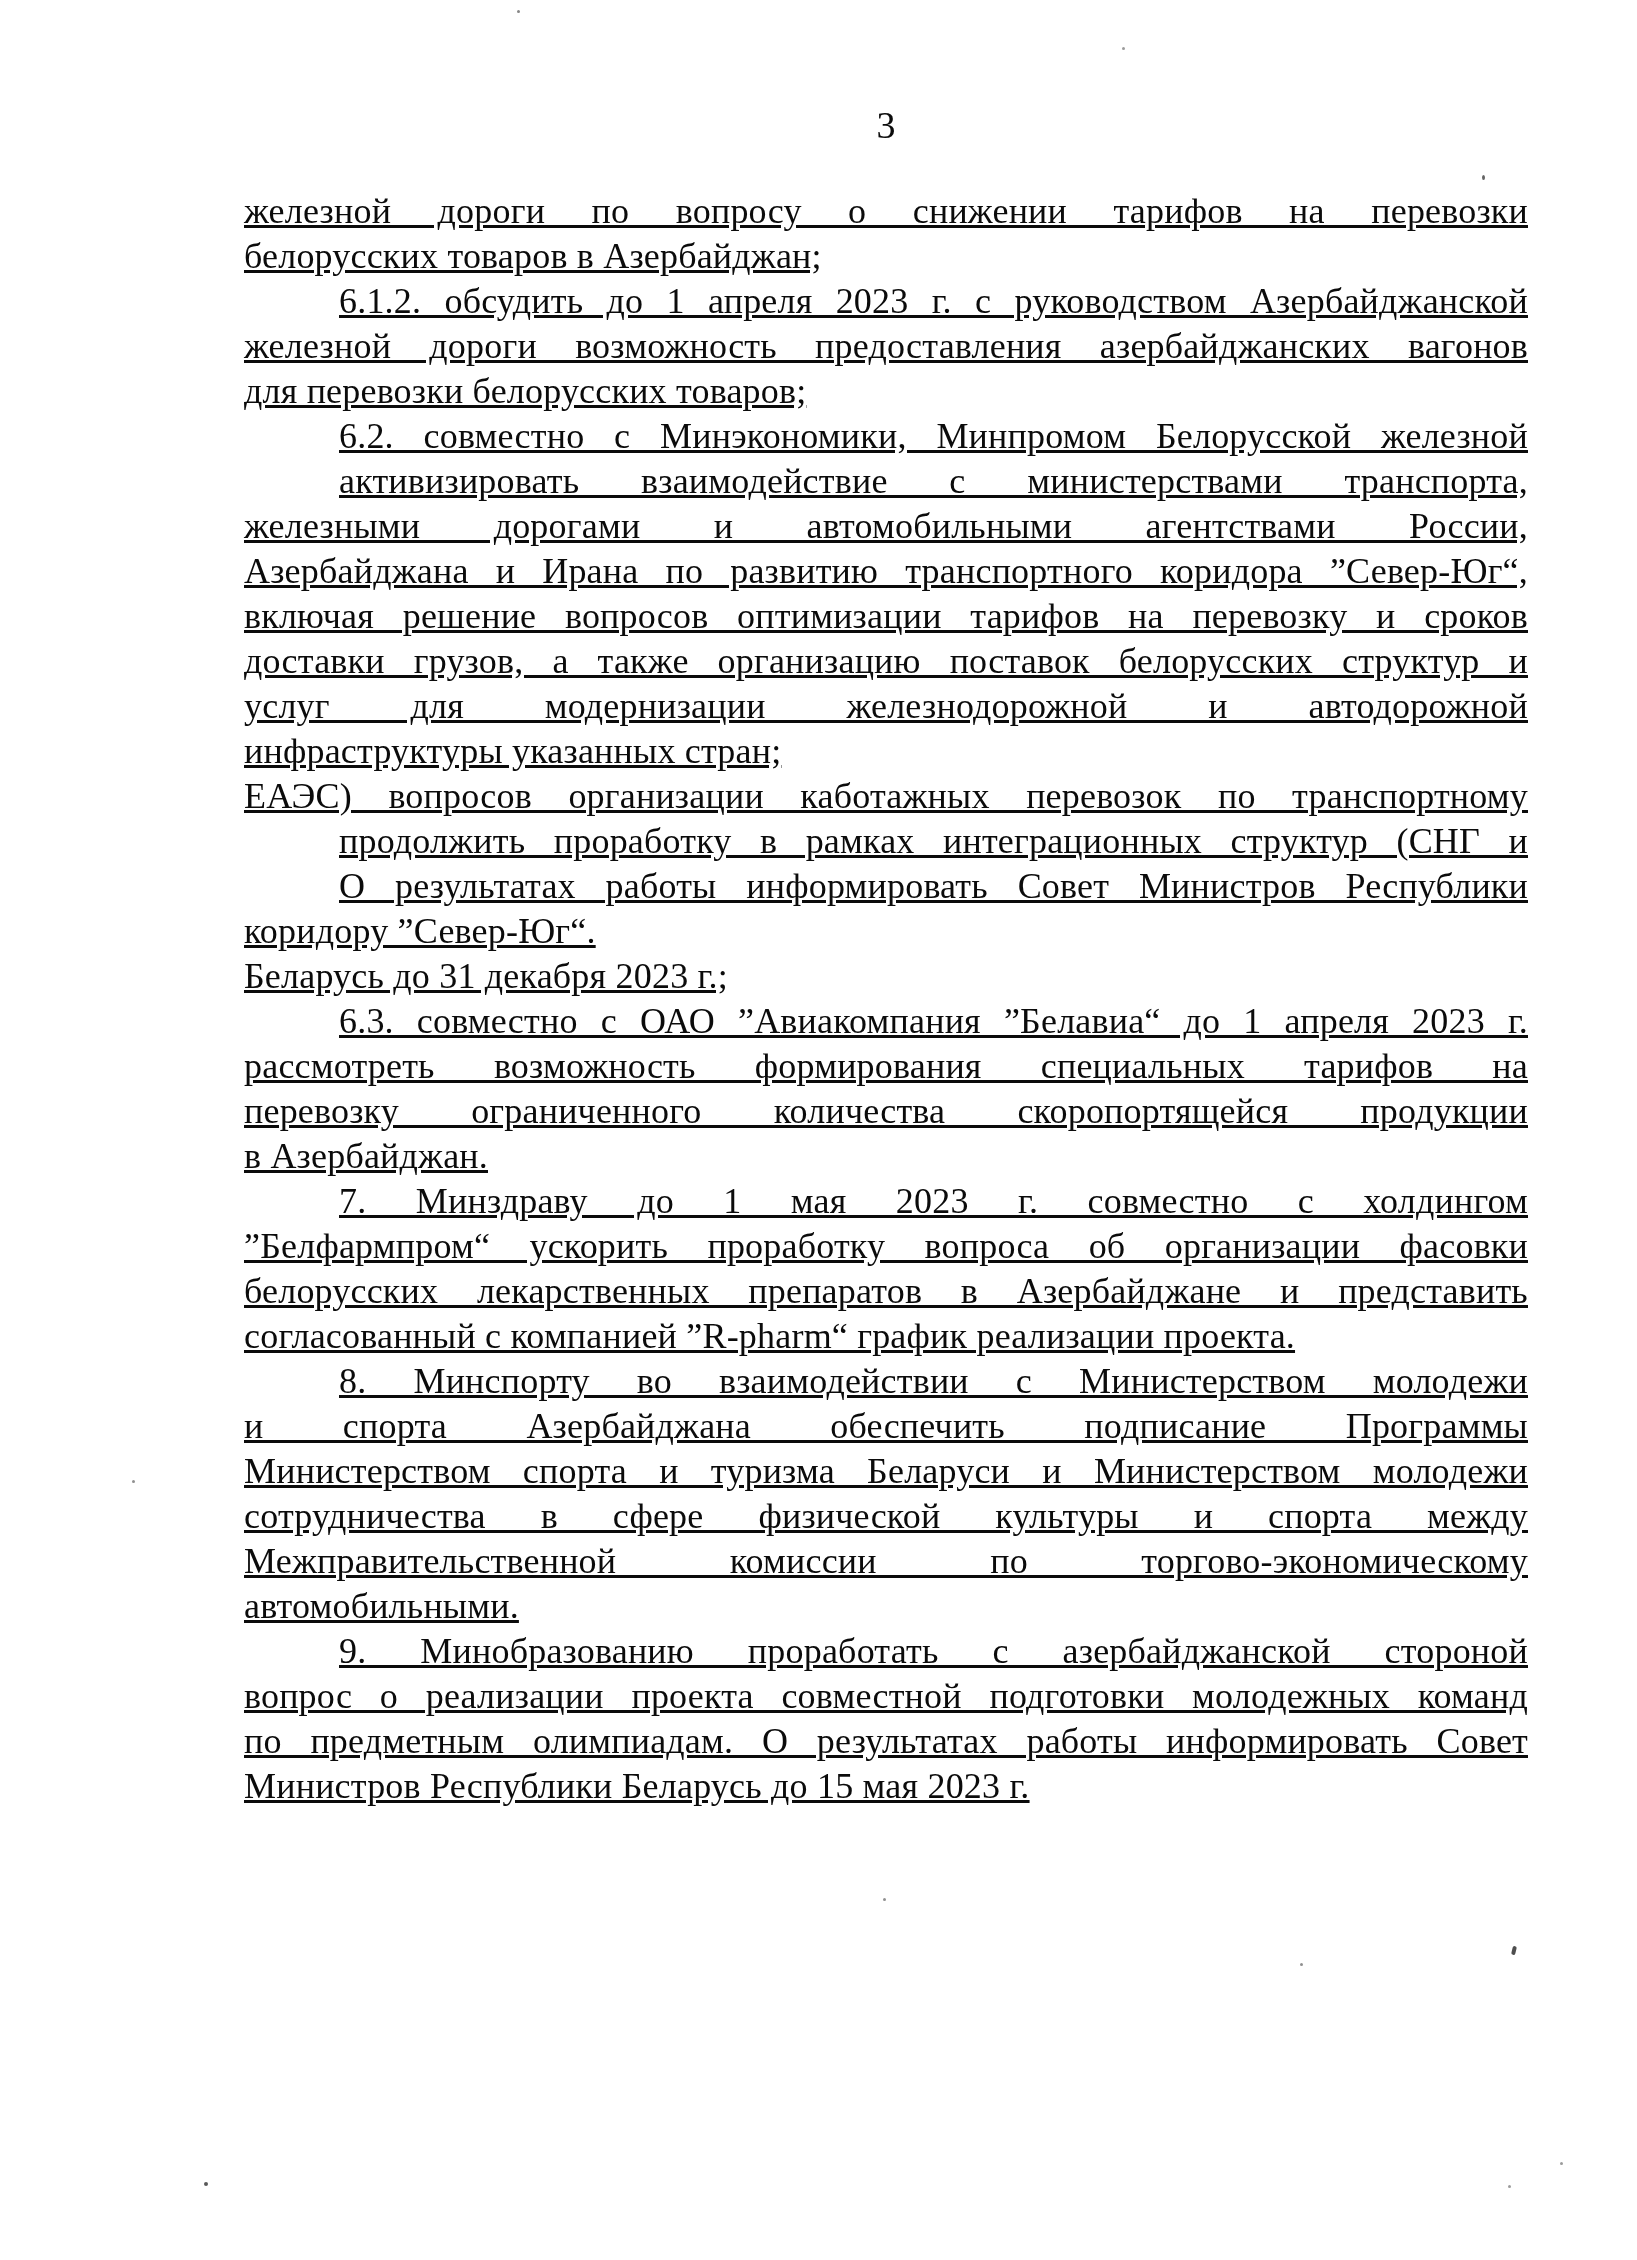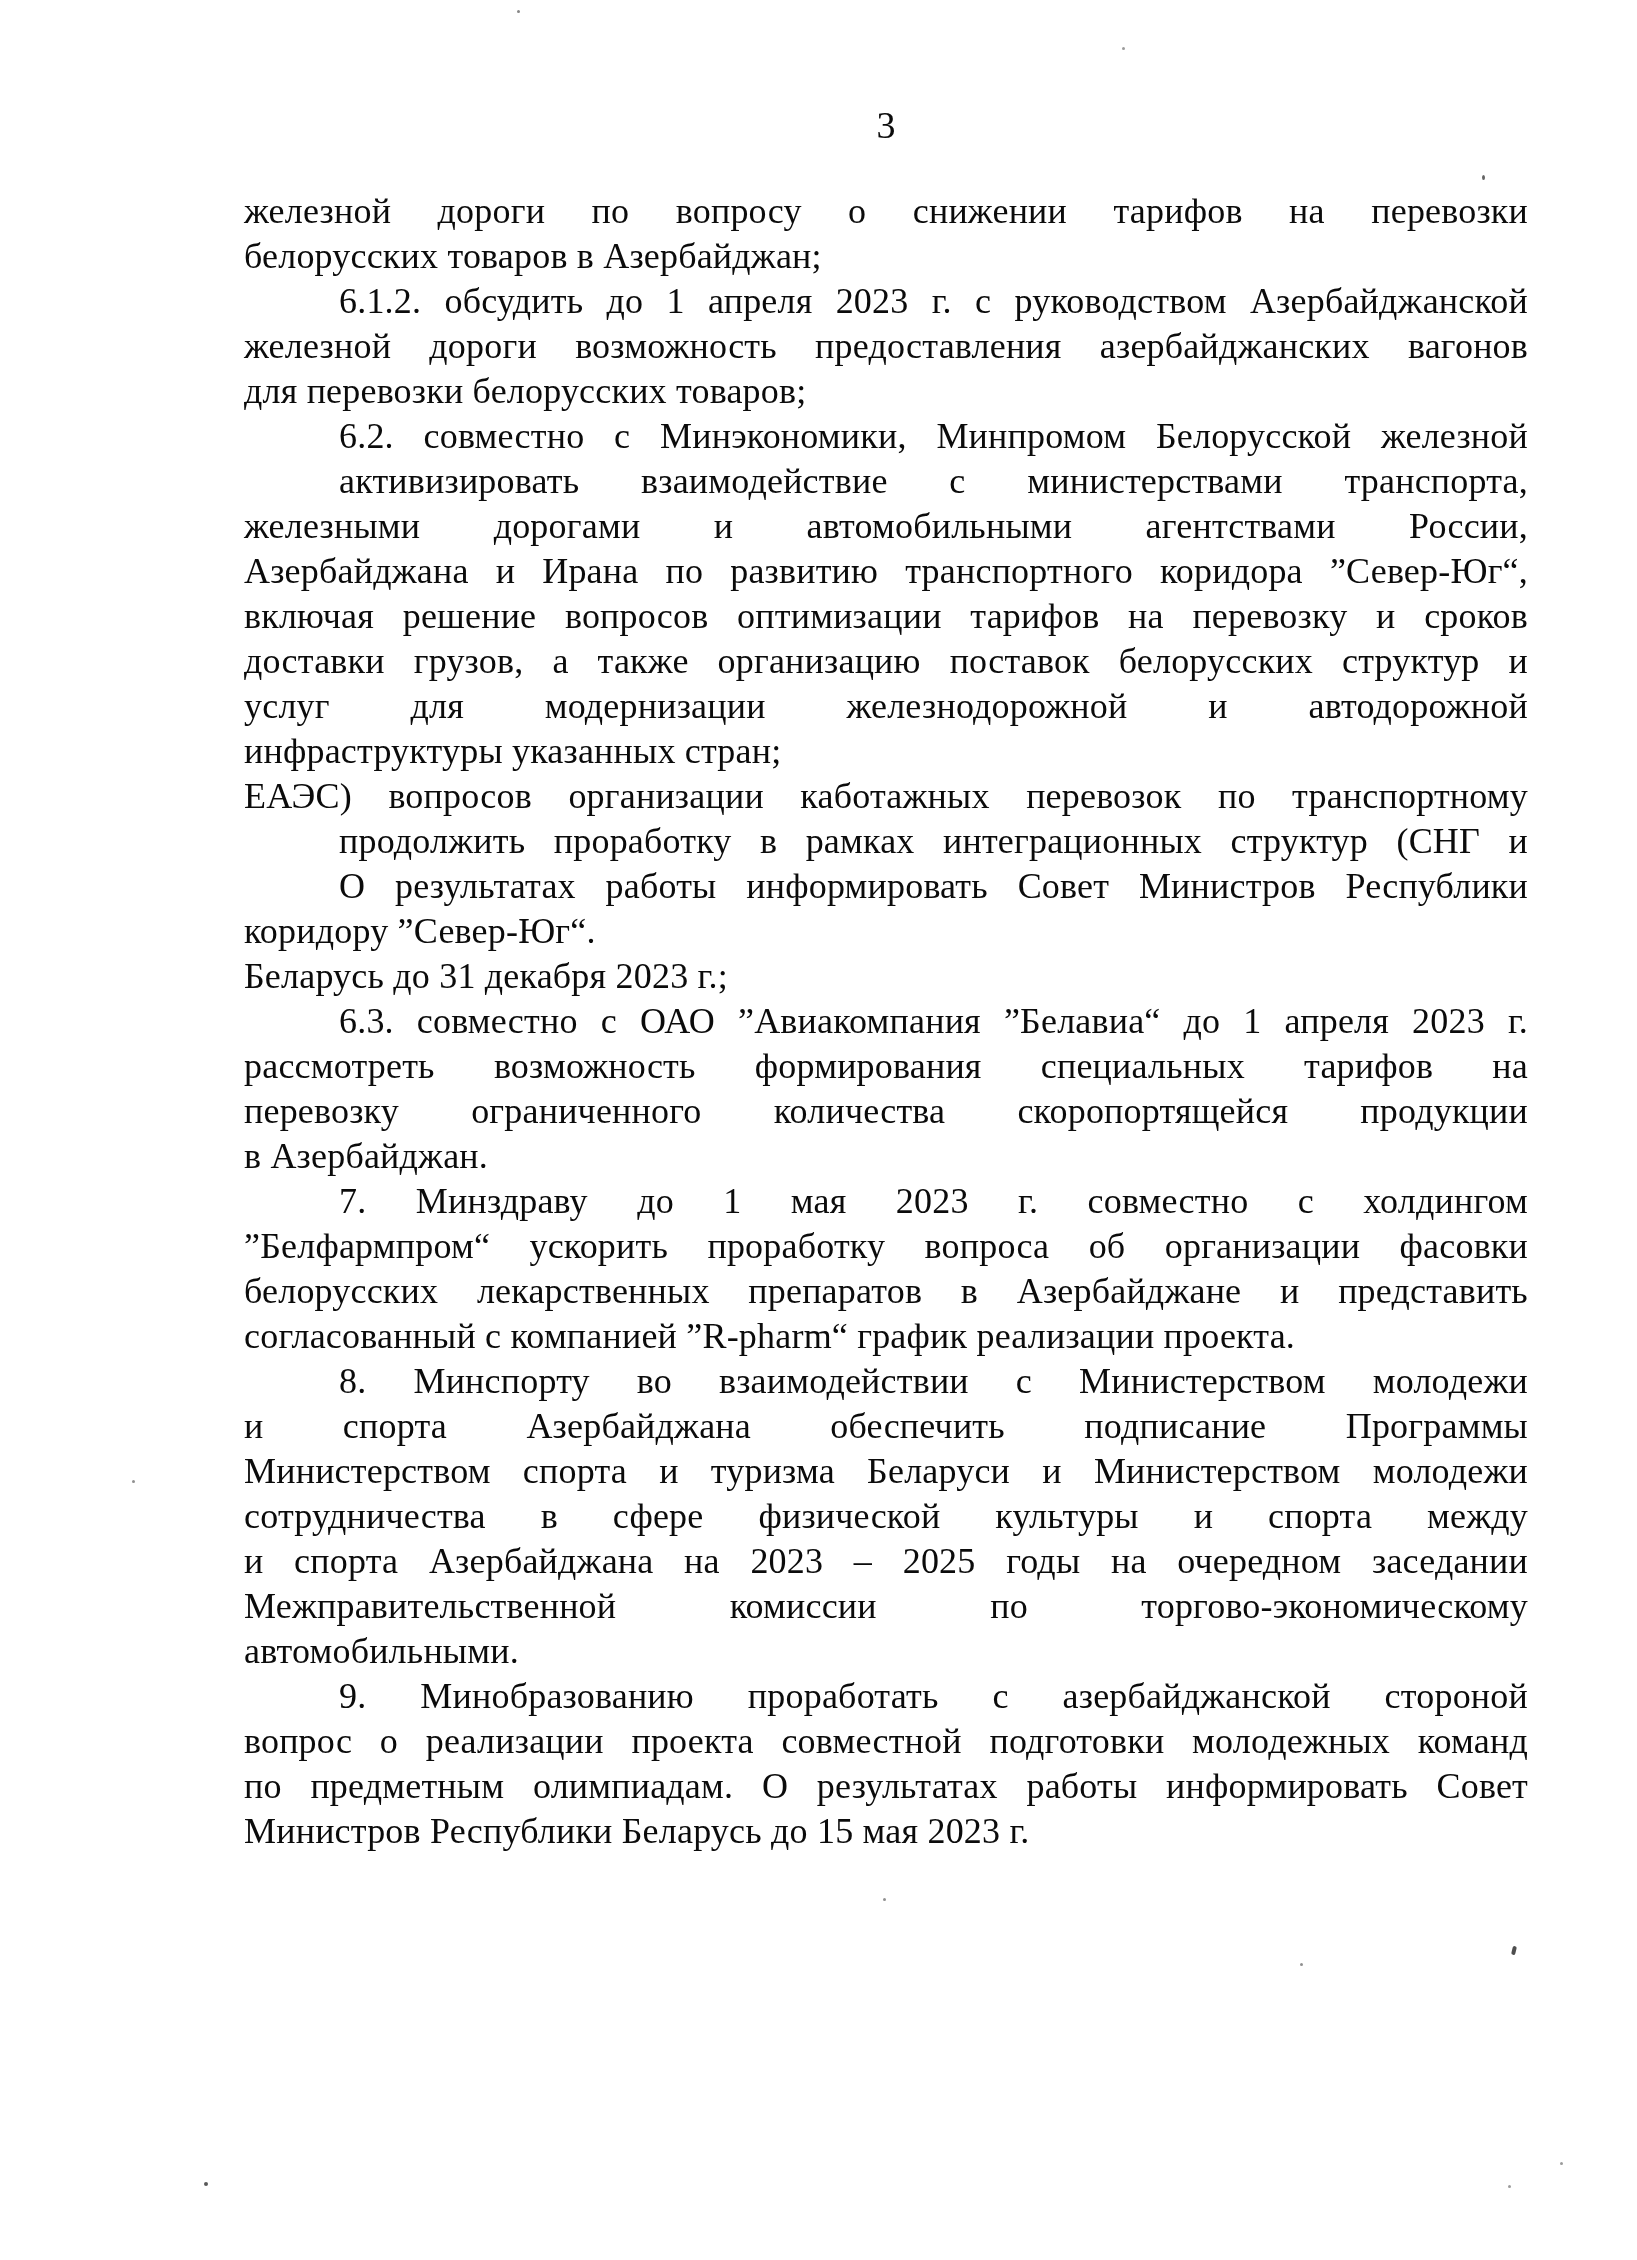--- a/index.html
+++ b/index.html
@@ -32,20 +32,21 @@
     top: 189px;
     width: 1284px;
     font-size: 36px;
     line-height: 45px;
     letter-spacing: 0.2px;
   }
   .line {
     text-align: justify;
     text-align-last: justify;
     min-height: 45px;
+    text-decoration: underline;
   }
   .line.last {
     text-align-last: left;
   }
   .line.indent {
     padding-left: 95px;
   }
   .speck {
     position: absolute;
     background: #222;
@@ -83,21 +84,20 @@
       <div class="line">перевозку ограниченного количества скоропортящейся продукции</div>
       <div class="line last">в Азербайджан.</div>
       <div class="line indent">7. Минздраву до 1 мая 2023 г. совместно с холдингом</div>
       <div class="line">”Белфармпром“ ускорить проработку вопроса об организации фасовки</div>
       <div class="line">белорусских лекарственных препаратов в Азербайджане и представить</div>
       <div class="line last">согласованный с компанией ”R-pharm“ график реализации проекта.</div>
       <div class="line indent">8. Минспорту во взаимодействии с Министерством молодежи</div>
       <div class="line">и спорта Азербайджана обеспечить подписание Программы</div>
       <div class="line">Министерством спорта и туризма Беларуси и Министерством молодежи</div>
       <div class="line">сотрудничества в сфере физической культуры и спорта между</div>
-      <div class="line">и спорта Азербайджана на 2023 – 2025 годы на очередном заседании</div>
       <div class="line">Межправительственной комиссии по торгово-экономическому</div>
       <div class="line last">автомобильными.</div>
       <div class="line indent">9. Минобразованию проработать с азербайджанской стороной</div>
       <div class="line">вопрос о реализации проекта совместной подготовки молодежных команд</div>
       <div class="line">по предметным олимпиадам. О результатах работы информировать Совет</div>
       <div class="line last">Министров Республики Беларусь до 15 мая 2023 г.</div>
     </div>
 
   <div class="speck" style="left:517px; top:10px; width:3px; height:3px; opacity:.55"></div>
   <div class="speck" style="left:1122px; top:47px; width:3px; height:3px; opacity:.45"></div>

